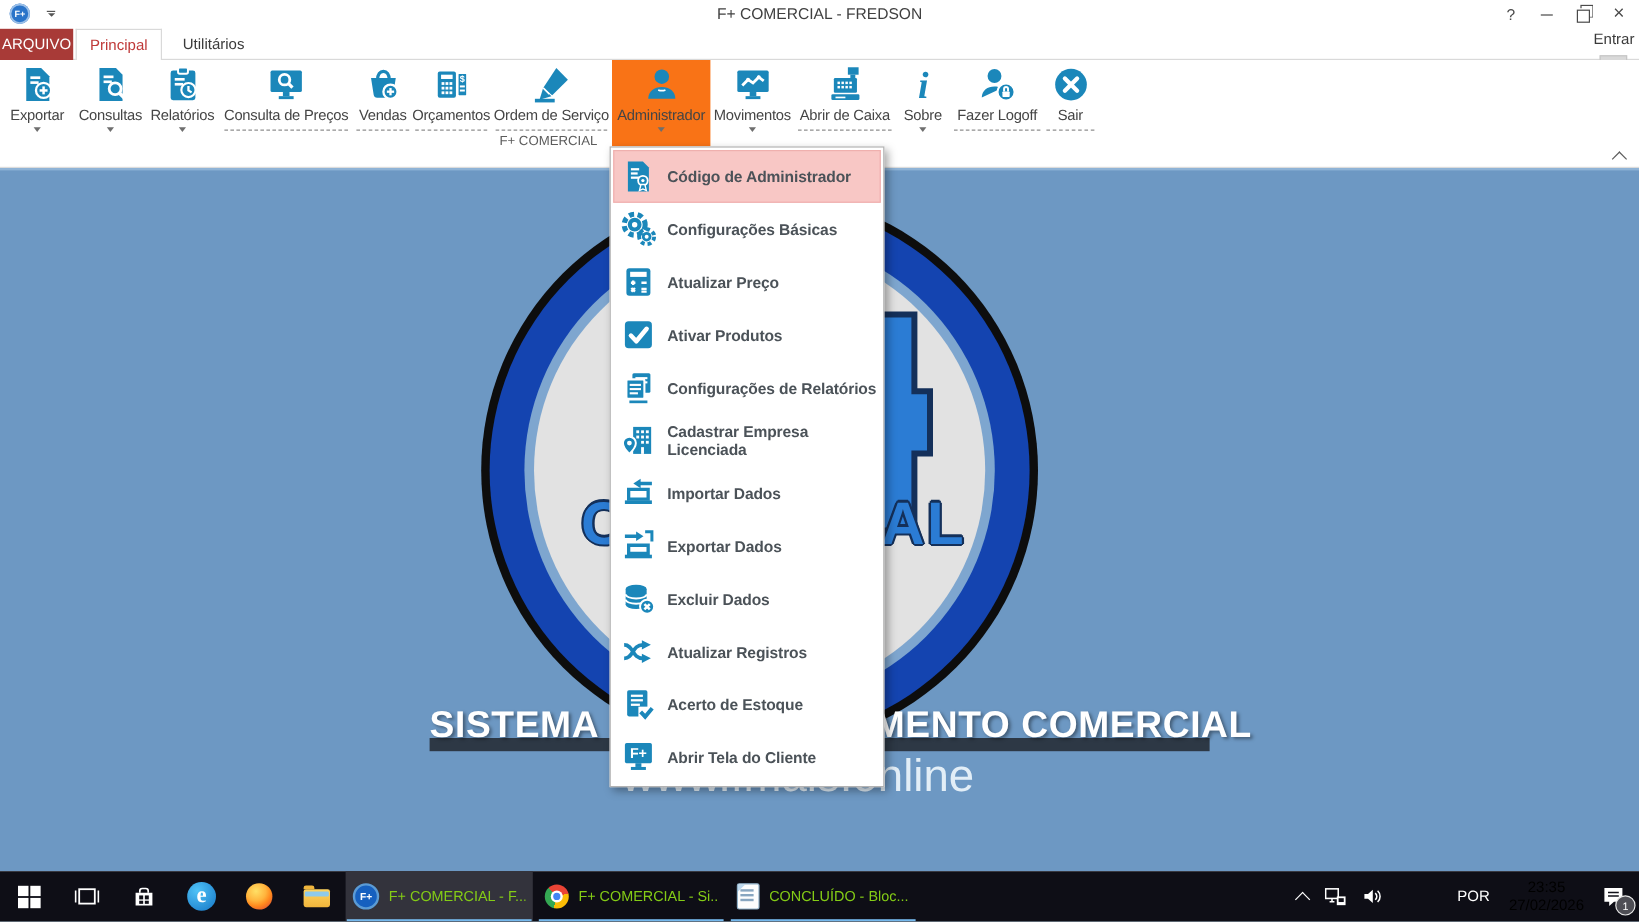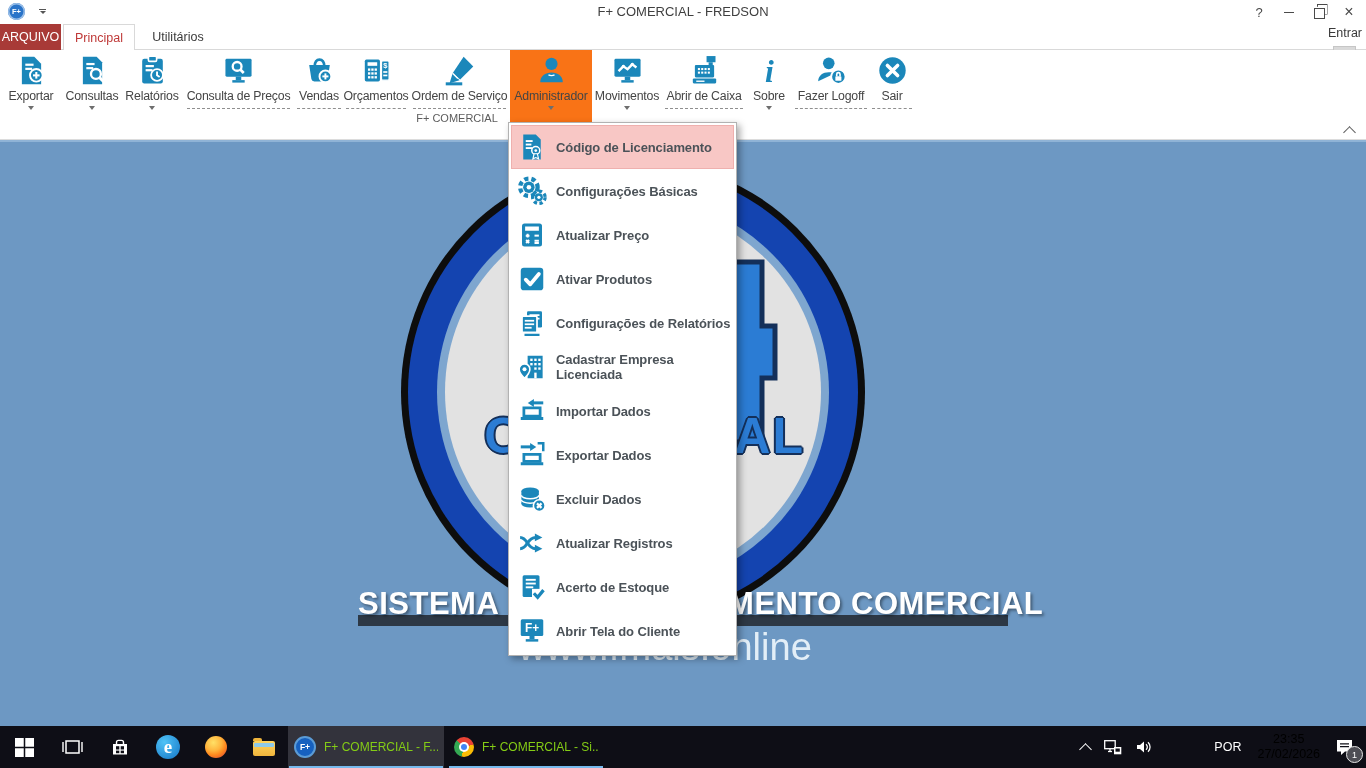--- a/index.html
+++ b/index.html
@@ -370,21 +370,21 @@
           <svg viewBox="0 0 24 24">
             <path d="M5 2h10l4 4v16H5z"></path>
             <rect x="7" y="6.5" width="5.5" height="1.5" fill="#fff"></rect>
             <rect x="7" y="9.3" width="4.5" height="1.5" fill="#fff"></rect>
             <rect x="7" y="12.1" width="5.5" height="1.5" fill="#fff"></rect>
             <circle cx="15" cy="14.8" r="3.2" stroke="#fff" stroke-width="1.2"></circle>
             <circle cx="15" cy="14.8" r="1.1" fill="#fff"></circle>
             <path d="M13.7 17.4l-1 4.1 2.3-1.1 2.3 1.1-1-4.1z" stroke="#fff" stroke-width="0.9"></path>
           </svg>
         </span>
-      <span class="mlabel">Código de Licenciamento</span>
+      <span class="mlabel">Código de Administrador</span>
     </div>
 
     <div class="mitem">
       <span class="micon">
           <svg viewBox="0 0 24 24">
             <circle cx="9.5" cy="9" r="7" fill="none" stroke="#1b87ba" stroke-width="3.4" stroke-dasharray="3.4 2.4"></circle>
             <circle cx="9.5" cy="9" r="4.6"></circle>
             <circle cx="9.5" cy="9" r="1.8" fill="#fff"></circle>
             <circle cx="17.5" cy="17" r="5" fill="none" stroke="#1b87ba" stroke-width="2.6" stroke-dasharray="2.6 2"></circle>
             <circle cx="17.5" cy="17" r="3.2"></circle>
@@ -579,20 +579,25 @@
     <div class="tb-app active">
       <span class="fplus-task">F+</span>
       <span class="tlabel">F+ COMERCIAL - F...</span>
       <span class="ul"></span>
     </div>
     <div class="tb-app">
       <span class="chrome-ic"></span>
       <span class="tlabel">F+ COMERCIAL - Si...</span>
       <span class="ul"></span>
     </div>
+    <div class="tb-app">
+      <span class="notepad-ic"></span>
+      <span class="tlabel">CONCLUÍDO - Bloc...</span>
+      <span class="ul"></span>
+    </div>
 
     <div class="tray">
       <div class="tray-item">
           <span class="chev-up"></span>
         </div>
       <div class="tray-item">
         <svg width="18" height="15" viewBox="0 0 18 15">
             <rect x="0.7" y="0.7" width="10.5" height="8" fill="none" stroke="#fff" stroke-width="1.3"></rect>
             <path d="M4 11.5h4" stroke="#fff" stroke-width="1.3"></path>
             <path d="M6 9v2.5" stroke="#fff" stroke-width="1.3"></path>

